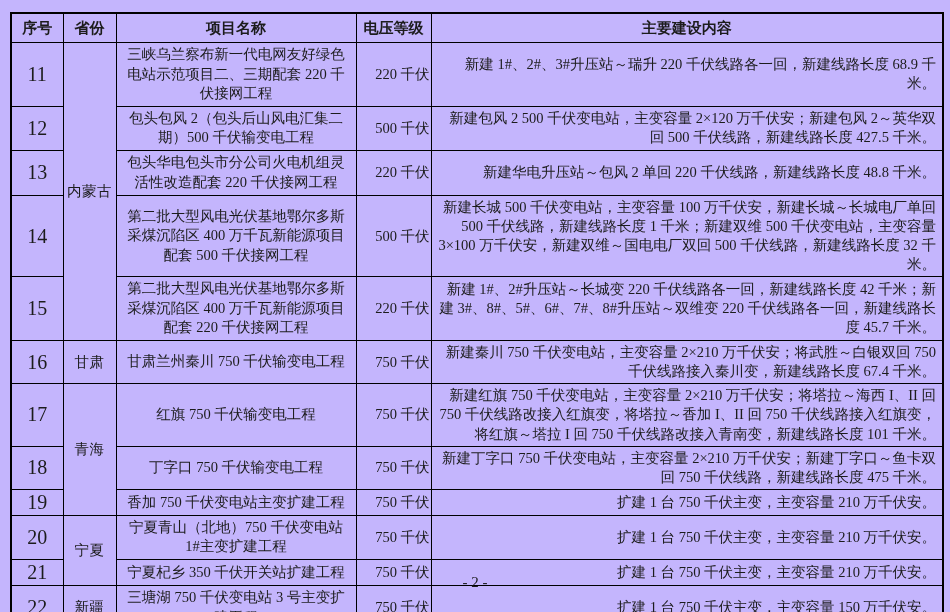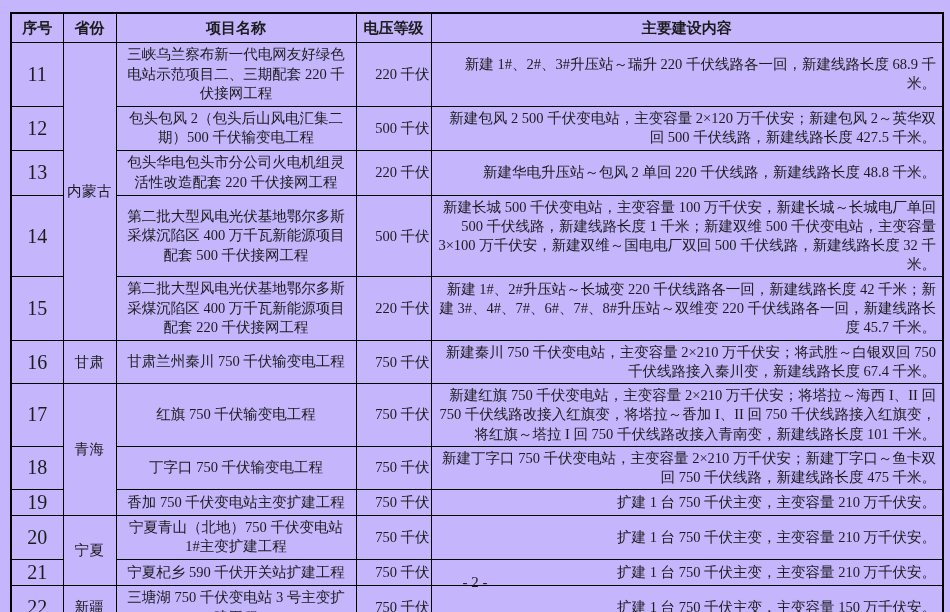--- a/index.html
+++ b/index.html
@@ -116,21 +116,21 @@
       <tr class="h-r14">
         <td class="c-no">14</td>
         <td class="c-name">第二批大型风电光伏基地鄂尔多斯采煤沉陷区 400 万千瓦新能源项目配套 500 千伏接网工程</td>
         <td class="c-volt">500 千伏</td>
         <td class="c-cont">新建长城 500 千伏变电站，主变容量 100 万千伏安，新建长城～长城电厂单回 500 千伏线路，新建线路长度 1 千米；新建双维 500 千伏变电站，主变容量 3×100 万千伏安，新建双维～国电电厂双回 500 千伏线路，新建线路长度 32 千米。</td>
       </tr>
       <tr class="h-r15">
         <td class="c-no">15</td>
         <td class="c-name">第二批大型风电光伏基地鄂尔多斯采煤沉陷区 400 万千瓦新能源项目配套 220 千伏接网工程</td>
         <td class="c-volt">220 千伏</td>
-        <td class="c-cont">新建 1#、2#升压站～长城变 220 千伏线路各一回，新建线路长度 42 千米；新建 3#、4#、7#、6#、7#、8#升压站～双维变 220 千伏线路各一回，新建线路长度 45.7 千米。</td>
+        <td class="c-cont">新建 1#、2#升压站～长城变 220 千伏线路各一回，新建线路长度 42 千米；新建 3#、8#、5#、6#、7#、8#升压站～双维变 220 千伏线路各一回，新建线路长度 45.7 千米。</td>
       </tr>
       <tr class="h-r16">
         <td class="c-no">16</td>
         <td class="c-prov">甘肃</td>
         <td class="c-name">甘肃兰州秦川 750 千伏输变电工程</td>
         <td class="c-volt">750 千伏</td>
         <td class="c-cont">新建秦川 750 千伏变电站，主变容量 2×210 万千伏安；将武胜～白银双回 750 千伏线路接入秦川变，新建线路长度 67.4 千米。</td>
       </tr>
       <tr class="h-r17">
         <td class="c-no">17</td>
@@ -153,21 +153,21 @@
       </tr>
       <tr class="h-r20">
         <td class="c-no">20</td>
         <td class="c-prov" rowspan="2">宁夏</td>
         <td class="c-name">宁夏青山（北地）750 千伏变电站 1#主变扩建工程</td>
         <td class="c-volt">750 千伏</td>
         <td class="c-cont">扩建 1 台 750 千伏主变，主变容量 210 万千伏安。</td>
       </tr>
       <tr class="h-r21">
         <td class="c-no">21</td>
-        <td class="c-name">宁夏杞乡 590 千伏开关站扩建工程</td>
+        <td class="c-name">宁夏杞乡 350 千伏开关站扩建工程</td>
         <td class="c-volt">750 千伏</td>
         <td class="c-cont">扩建 1 台 750 千伏主变，主变容量 210 万千伏安。</td>
       </tr>
       <tr class="h-r22">
         <td class="c-no">22</td>
         <td class="c-prov">新疆</td>
         <td class="c-name">三塘湖 750 千伏变电站 3 号主变扩建工程</td>
         <td class="c-volt">750 千伏</td>
         <td class="c-cont">扩建 1 台 750 千伏主变，主变容量 150 万千伏安。</td>
       </tr>

